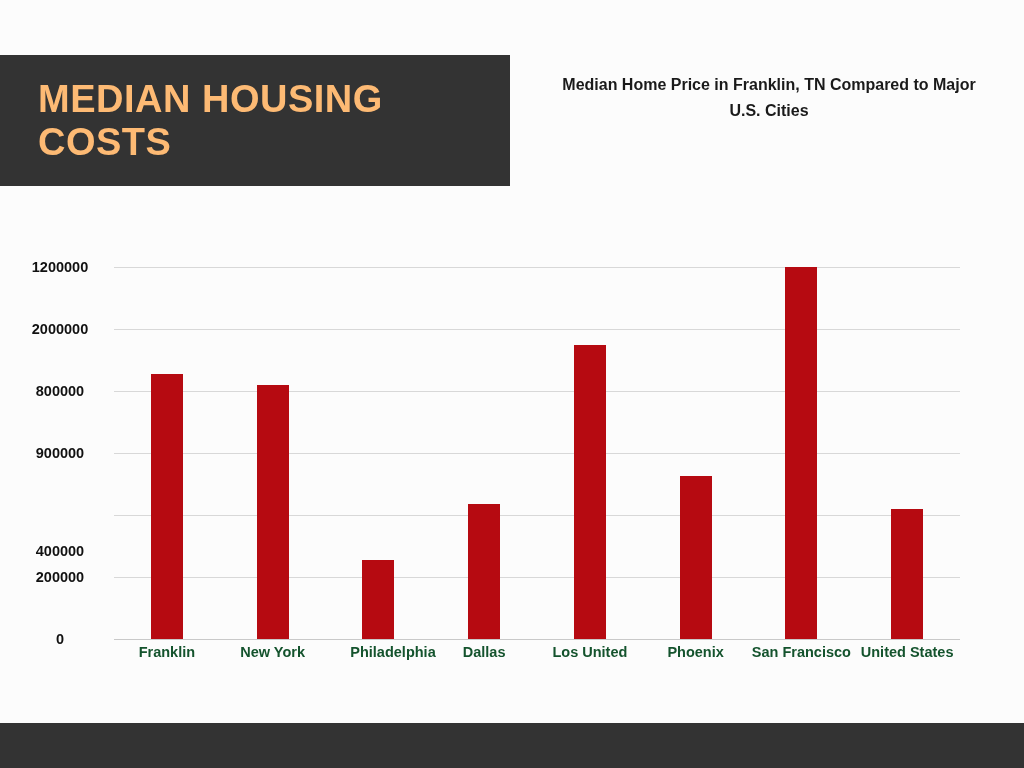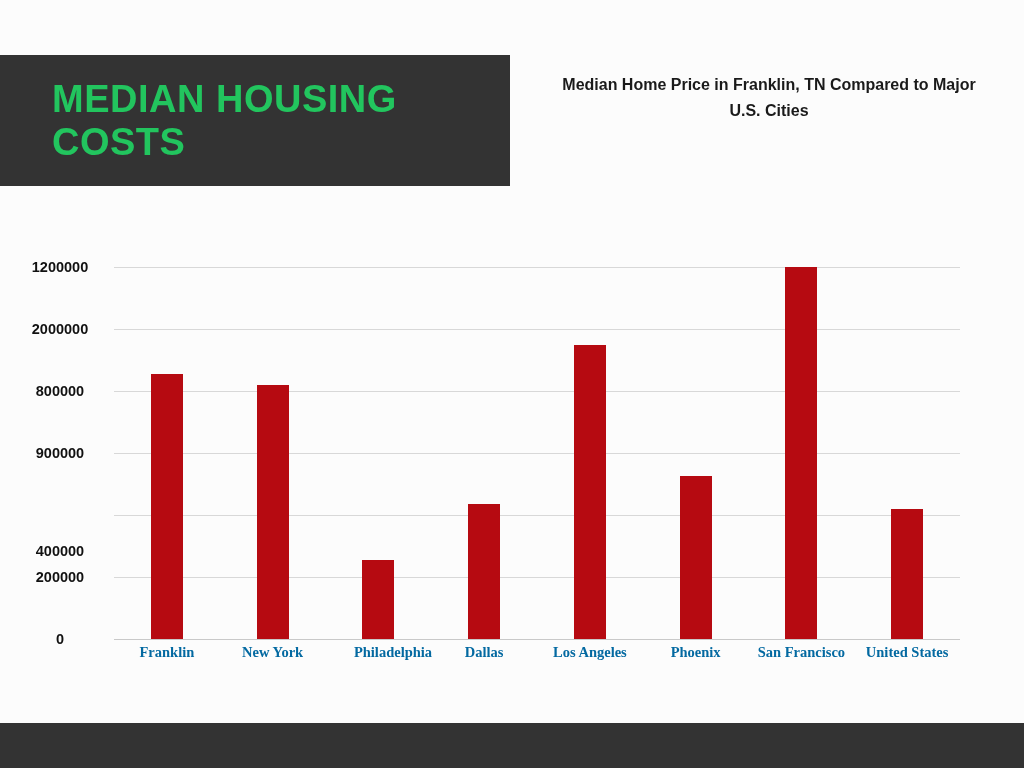--- a/index.html
+++ b/index.html
@@ -21,26 +21,26 @@
     left: 0;
     top: 55px;
     width: 510px;
     height: 131px;
     background: #333333;
     box-sizing: border-box;
     display: flex;
     align-items: center;
   }
   .title-text {
-    color: #22c55e;
+    color: #fdba74;
     font-size: 38px;
     font-weight: bold;
     letter-spacing: 0.5px;
     line-height: 1.12;
-    padding-left: 52px;
+    padding-left: 38px;
     padding-right: 20px;
     text-transform: uppercase;
     font-family: "Liberation Sans", sans-serif;
   }
 
   .subtitle-block {
     position: absolute;
     left: 560px;
     top: 72px;
     width: 418px;
@@ -129,23 +129,23 @@
     top: 404px;
     width: 846px;
     height: 26px;
   }
   .xlabel {
     position: absolute;
     top: 0;
     text-align: left;
     font-size: 14.5px;
     font-weight: bold;
-    color: #0369a1;
+    color: #14532d;
     white-space: nowrap;
-    font-family: Liberation Serif, serif;
+    font-family: Liberation Sans, sans-serif;
     transform: translateX(-50%);
   }
 
   
   .footer-bar {
     position: absolute;
     left: 0;
     top: 723px;
     width: 1024px;
     height: 45px;
@@ -206,20 +206,20 @@
       </div>
       <div class="bar-slot" style="left: 740.25px; width: 105.75px;">
         <div class="bar" title="United States: 420000" style="height: 130.2px; background: rgb(182, 10, 17);"></div>
       </div>
     </div>
   <div class="xlabels" id="xlabels">
       <div class="xlabel" style="left: 52.875px;">Franklin</div>
       <div class="xlabel" style="left: 158.625px;">New York</div>
       <div class="xlabel" style="left: 279px;">Philadelphia</div>
       <div class="xlabel" style="left: 370.125px;">Dallas</div>
-      <div class="xlabel" style="left: 475.875px;">Los Angeles</div>
+      <div class="xlabel" style="left: 475.875px;">Los United</div>
       <div class="xlabel" style="left: 581.625px;">Phoenix</div>
       <div class="xlabel" style="left: 687.375px;">San Francisco</div>
       <div class="xlabel" style="left: 793.125px;">United States</div>
     </div>
 </div>
 
 <div class="footer-bar"></div>
 
 </body></html>

